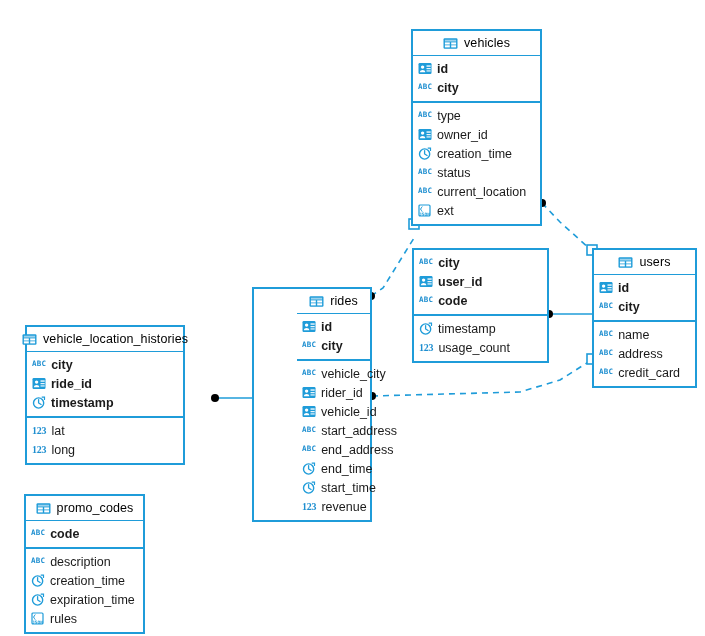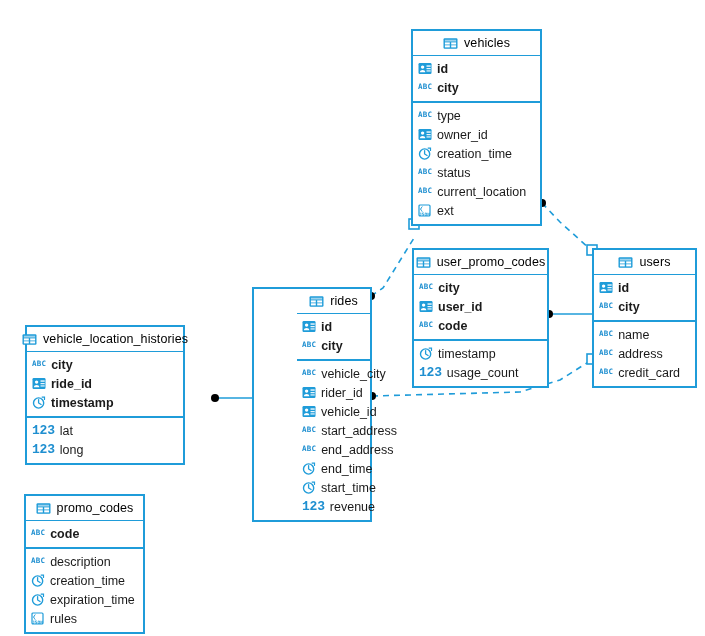--- a/index.html
+++ b/index.html
@@ -91,25 +91,25 @@
     font-size: 7.5px;
     font-weight: bold;
     color: #1f8fd0;
     letter-spacing: .2px;
     line-height: 13px;
     font-family: "DejaVu Sans Mono", monospace;
     transform: translateY(-1px);
   }
   .ico-num {
     flex: 0 0 auto;
-    font-size: 13px;
+    font-size: 10px;
     font-weight: bold;
     color: #1f8fd0;
     line-height: 13px;
-    font-family: Liberation Mono, monospace;
+    font-family: Liberation Serif, serif;
     letter-spacing: -.2px;
   }
 </style>
 </head>
 <body>
 
 <div id="canvas">
 
   <svg id="edges" viewBox="0 0 705 636" width="705" height="636" aria-hidden="true">
       <g>
@@ -213,33 +213,20 @@
                 <rect x="1" y="1" width="11" height="11" rx="1" fill="none" stroke="#1f9cd9" stroke-width="1.2"></rect>
                 <path d="M4.4 2.6 C3.2 2.6 3.6 5.1 2.4 5.1 C3.6 5.1 3.2 7.6 4.4 7.6" fill="none" stroke="#1f9cd9" stroke-width="1"></path>
                 <text x="6.6" y="11.6" font-size="4.6" font-family="DejaVu Sans Mono, monospace" font-weight="bold" fill="#1f9cd9" text-anchor="middle">JSON</text>
               </svg>
             </span>
             <span class="field-name">ext</span>
           </div>
         </div>
       </div>
       <div class="entity" style="left: 412px; top: 248px; width: 137px;">
-        <div class="ent-header">
-          <span class="ico" style="width: 15px; flex: 0 0 15px;">
-            <svg viewBox="0 0 15 13" width="15" height="13">
-              <rect x="0.5" y="1.2" width="14" height="10.6" rx="1.2" fill="#1f9cd9"></rect>
-              <rect x="1.9" y="2.7" width="11.2" height="1.9" fill="#fff" opacity="0.55"></rect>
-              <rect x="1.9" y="5.4" width="4.9" height="2.1" fill="#fff"></rect>
-              <rect x="8.2" y="5.4" width="4.9" height="2.1" fill="#fff"></rect>
-              <rect x="1.9" y="8.3" width="4.9" height="2.1" fill="#fff"></rect>
-              <rect x="8.2" y="8.3" width="4.9" height="2.1" fill="#fff"></rect>
-            </svg>
-          </span>
-          <span class="ent-title">user_promo_codes</span>
-        </div>
         <div class="ent-section sec-keys">
           <div class="field pk">
             <span class="ico-txt">ABC</span>
             <span class="field-name">city</span>
           </div>
           <div class="field pk">
             <span class="ico">
               <svg viewBox="0 0 14 13" width="14" height="13">
                 <rect x="0.5" y="1" width="13" height="11" rx="1.2" fill="#1f9cd9"></rect>
                 <circle cx="4.6" cy="5.1" r="1.7" fill="#fff"></circle>

